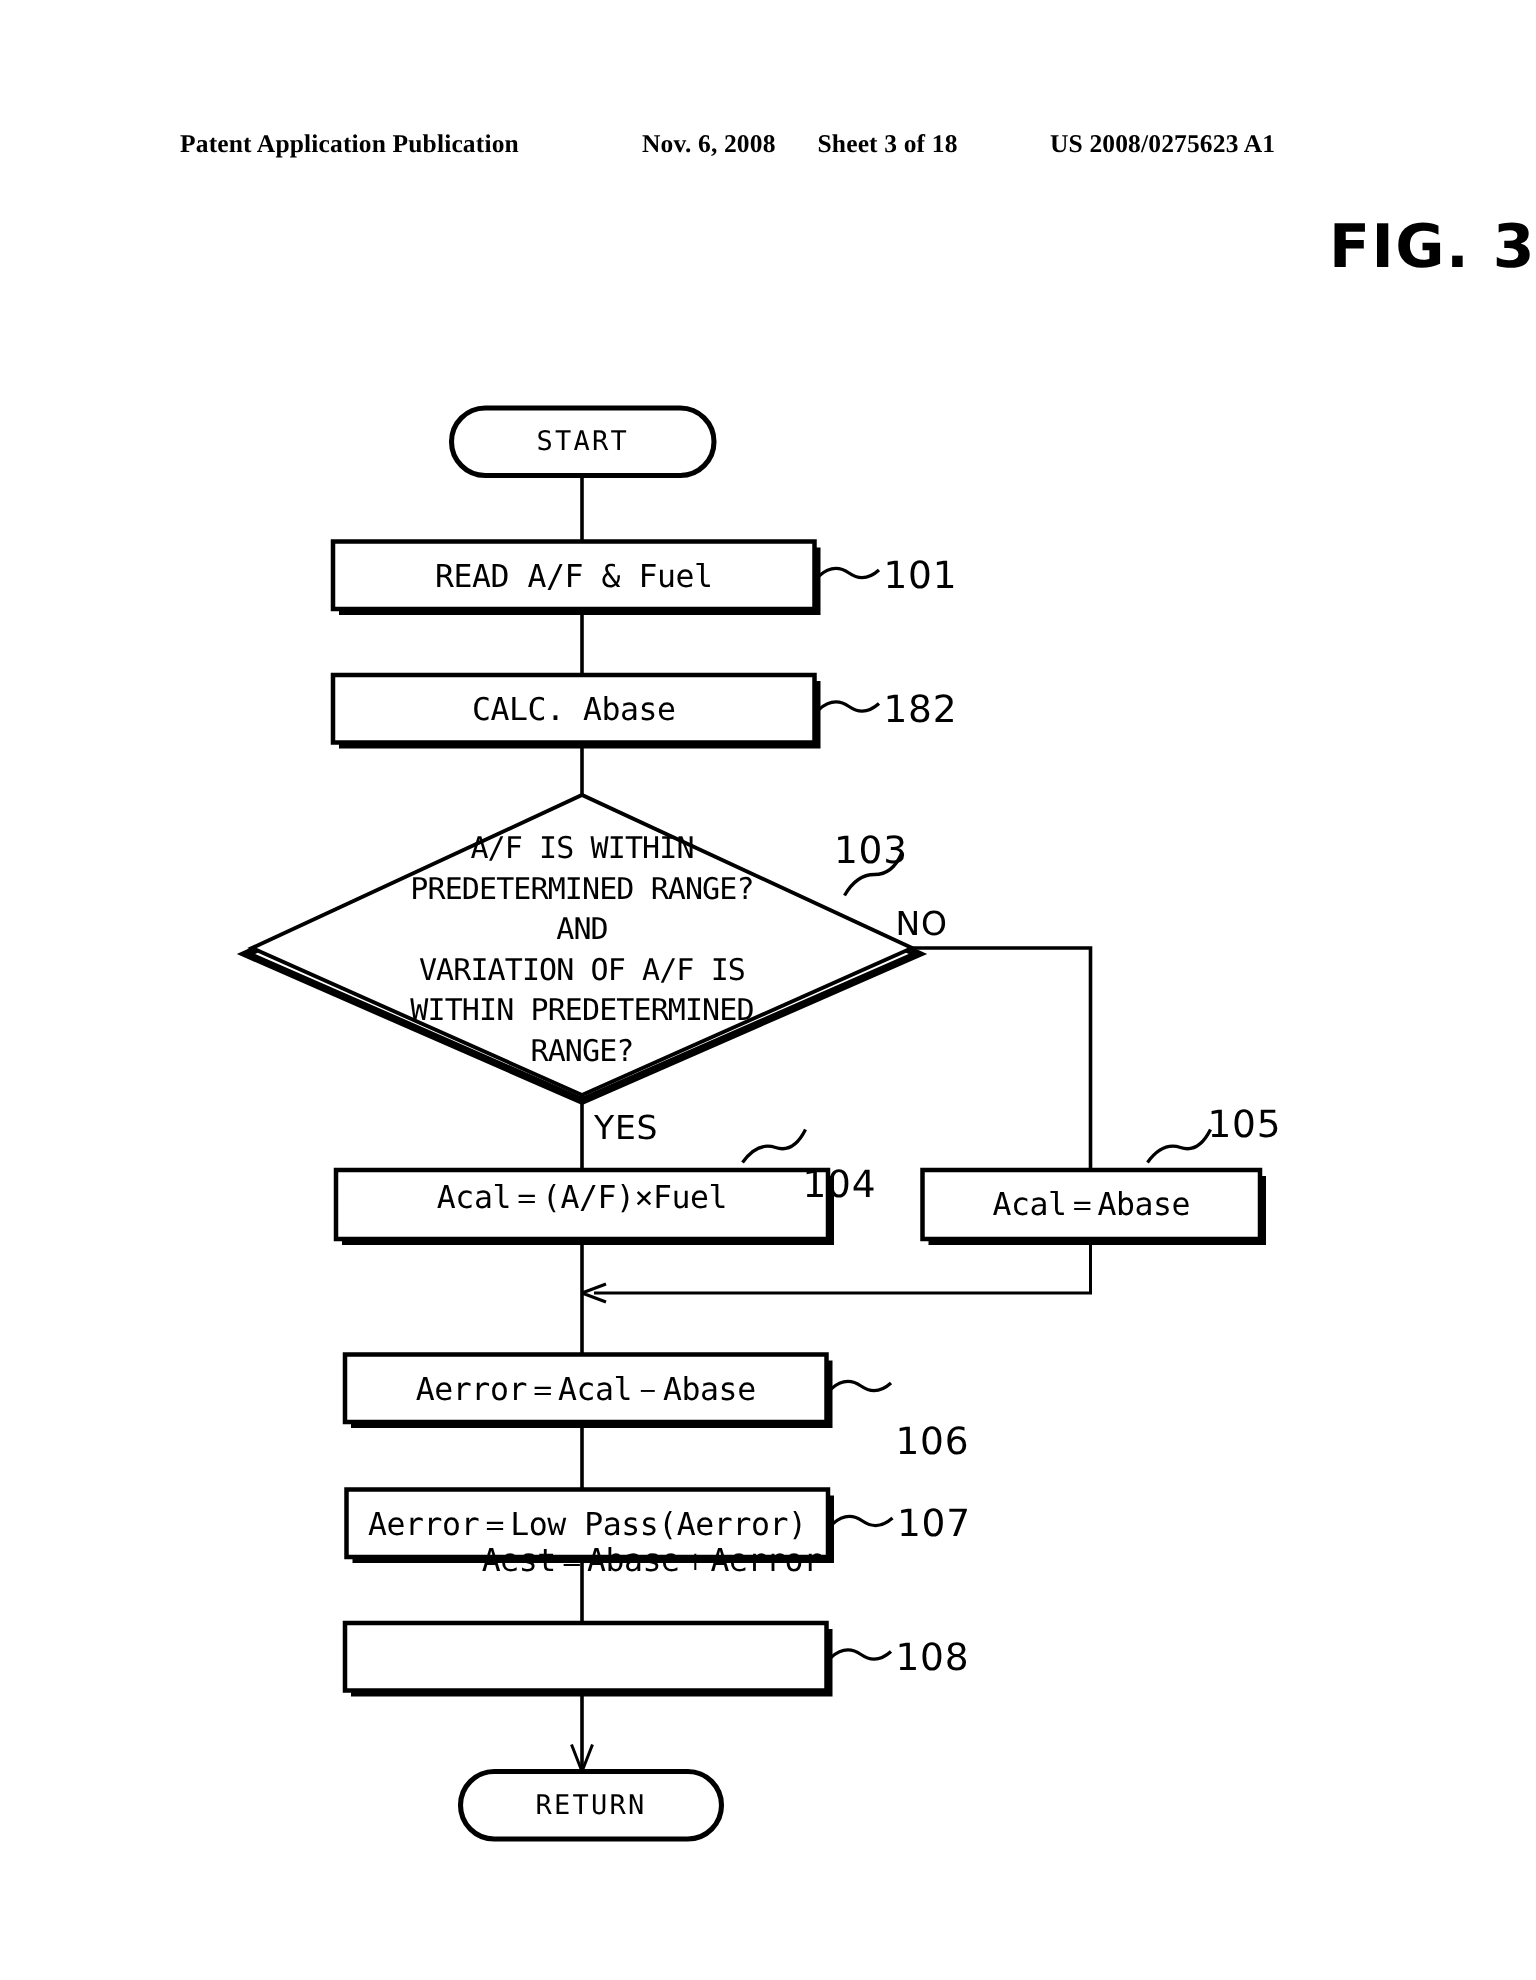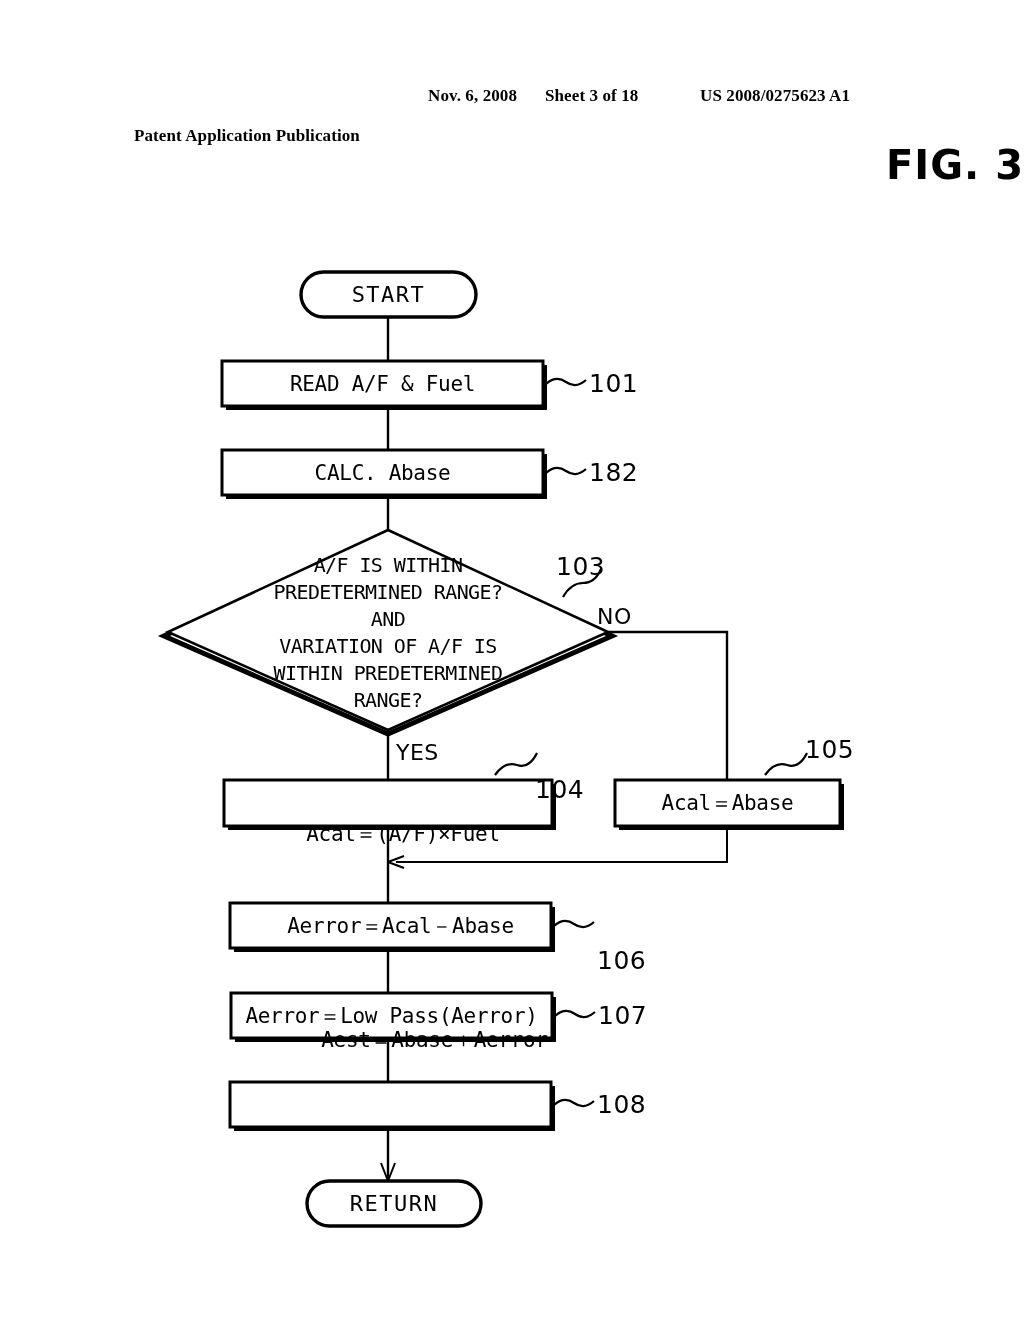--- a/index.html
+++ b/index.html
@@ -24,21 +24,21 @@
     width: 1024px;
     height: 26px;
     display: flex;
     align-items: baseline;
     font-family: "Liberation Serif", serif;
     font-weight: bold;
     font-size: 17px;
     letter-spacing: 0.1px;
     white-space: nowrap;
   }
-  .pub-header .h-pub   { position: absolute; left: 134px; margin-top: 40px; }
+  .pub-header .h-pub   { position: absolute; left: 120px; }
   .pub-header .h-date  { position: absolute; left: 428px; }
   .pub-header .h-sheet { position: absolute; left: 545px; }
   .pub-header .h-num   { position: absolute; left: 700px; }
 
   
   .fig-title {
     position: absolute;
     left: 0;
     top: 142px;
     width: 1024px;
@@ -63,21 +63,21 @@
     position: absolute;
     font-family: "DejaVu Sans Mono", monospace;
     font-size: 21px;
     line-height: 24px;
     letter-spacing: -0.3px;
     text-align: center;
     white-space: nowrap;
     color: #000;
   }
   .node-text.process { font-size: 21px; }
-  .node-text.terminal { font-size: 22px; letter-spacing: 1.5px; }
+  .node-text.terminal { font-size: 18px; letter-spacing: 1.5px; }
 
   .diamond-text {
     position: absolute;
     font-family: "DejaVu Sans Mono", monospace;
     font-size: 20px;
     line-height: 27px;
     letter-spacing: -0.6px;
     text-align: center;
     white-space: nowrap;
   }
@@ -206,25 +206,25 @@
 
 <div class="diamond-text" style="left:168px; top:552px; width:440px;">
   <div>A/F IS WITHIN</div>
   <div>PREDETERMINED RANGE?</div>
   <div>AND</div>
   <div>VARIATION OF A/F IS</div>
   <div>WITHIN PREDETERMINED</div>
   <div>RANGE?</div>
 </div>
 
-<div class="node-text process" style="left:224px; top:822px; width:328px;padding-left:15px;">Acal＝(A/F)×Fuel</div>
+<div class="node-text process" style="left:224px; top:786px; width:328px;">Acal＝(A/F)×Fuel</div>
 
 <div class="node-text process" style="left:615px; top:791px; width:225px;">Acal＝Abase</div>
 
-<div class="node-text process" style="left:230px; top:914px; width:321px;margin-left:10px;">Aerror＝Acal－Abase</div>
+<div class="node-text process" style="left:230px; top:914px; width:321px;">Aerror＝Acal－Abase</div>
 
 <div class="node-text process" style="left:231px; top:1004px; width:321px;">Aerror＝Low Pass(Aerror)</div>
 
 <div class="node-text process" style="left:230px; top:1028px; width:321px;padding-left:44px;">Aest＝Abase＋Aerror</div>
 
 <div class="node-text terminal" style="left:307px; top:1192px; width:174px;">RETURN</div>
 
 <div class="branch-label" style="left:396px; top:740px;">YES</div>
 <div class="branch-label" style="left:597px; top:604px;">NO</div>
 

